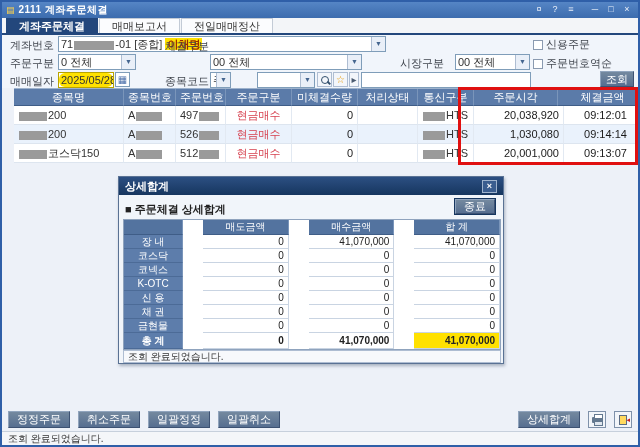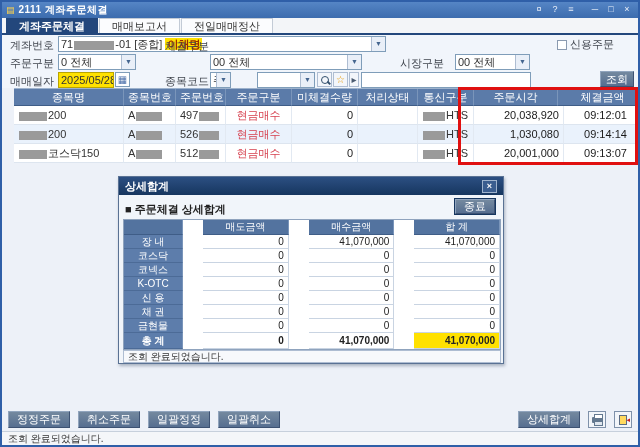--- a/index.html
+++ b/index.html
@@ -138,44 +138,48 @@
     <div class="tab">전일매매정산</div>
   </div>
 
   <div class="formarea">
     <span class="flabel" style="left:8px; top:3px;">계좌번호</span>
     <div class="combo" style="left:56px; top:1px; width:328px;">
       <span>71</span><span class="redact w40"></span><span>-01 [종합]</span>
       <span class="hl-yellow name-red">이채명</span>
       <span class="arr">▼</span>
     </div>
-    <div class="chk" style="left:555px; top:2px;">
+    <div class="chk" style="left:531px; top:2px;">
       <span class="box"></span>
       <span>신용주문</span>
     </div>
 
     <span class="flabel" style="left:8px; top:21px;">주문구분</span>
     <div class="combo" style="left:56px; top:19px; width:78px;">
       <span>0 전체</span>
       <span class="arr">▼</span>
     </div>
     <span class="flabel" style="left:163px; top:4px;">체결구분</span>
     <div class="combo" style="left:208px; top:19px; width:152px;">
       <span>00 전체</span>
       <span class="arr">▼</span>
     </div>
     <span class="flabel" style="left:398px; top:21px;">시장구분</span>
     <div class="combo" style="left:453px; top:19px; width:75px;">
       <span>00 전체</span>
       <span class="arr">▼</span>
     </div>
+    <div class="chk" style="left:531px; top:21px;">
+      <span class="box"></span>
+      <span>주문번호역순</span>
+    </div>
 
     <span class="flabel" style="left:8px; top:39px;">매매일자</span>
     <div class="combo" style="left:56px; top:37px; width:56px; border-color:#b9a400; padding:0;">
-      <span class="hl-yellow" style="display:block; height:14px;">2025/05/28</span>
+      <span class="hl-yellow" style="display:block; height:14px;border-radius:6px;">2025/05/28</span>
     </div>
     <div class="cal-icon">▦</div>
     <span class="flabel" style="left:163px; top:39px;">종목코드</span>
     <div class="combo" style="left:208px; top:37px; width:21px;">
       <span>주식</span>
       <span class="arr">▼</span>
     </div>
     <div class="combo" style="left:255px; top:37px; width:58px;">
       <span class="arr">▼</span>
     </div>

